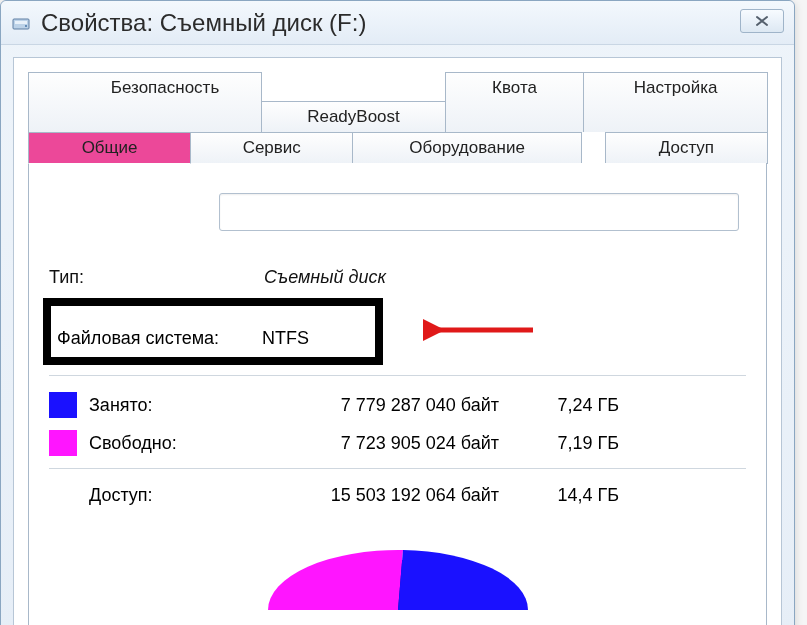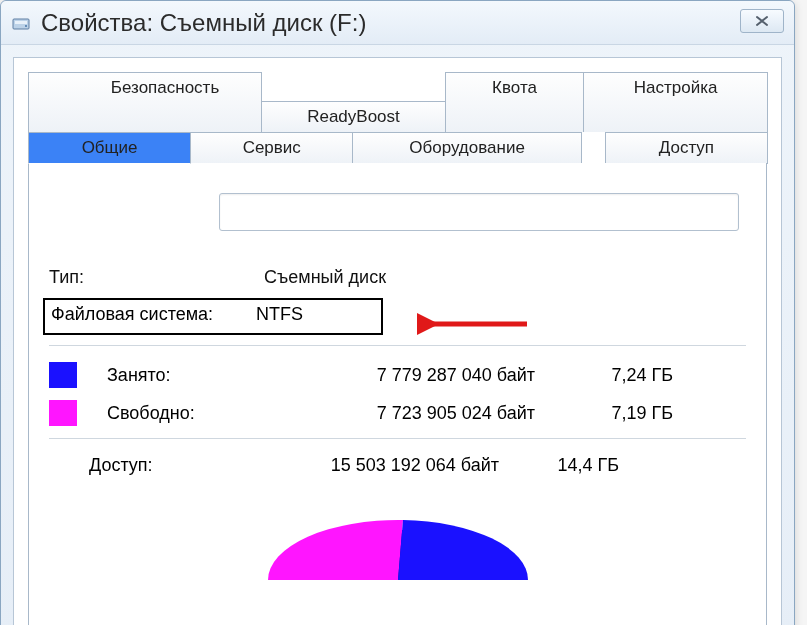--- a/index.html
+++ b/index.html
@@ -88,21 +88,21 @@
     margin-right: -1px;
   }
   .tab-row2 {
     display: flex;
     width: 100%;
   }
   .tab-row2 .tab {
     margin-right: -1px;
   }
   .tab.active {
-    background: #3b82f6;
+    background: #ec4899;
     border-bottom: 1px solid #fff;
     z-index: 2;
     font-weight: 400;
   }
   .tab-row1 { display:flex; width:100%; }
   .tab-r1-a { flex: 1.05; padding-left: 40px; }
   .tab-r1-b { flex: 1.0; margin-top: 29px; }
   .tab-r1-c { flex: 0.75; }
   .tab-r1-d { flex: 1.0; }
   .tab-r2-a { flex: 0.85; }
@@ -130,24 +130,24 @@
     padding: 4px 8px;
     font-size: 17px;
   }
   .row {
     display: flex;
     font-size: 18px;
     color: #111;
     margin-bottom: 10px;
   }
   .row .lbl { width: 215px; }
-  .row .val { flex:1; }
+  .row .val { flex:1;font-style:italic; }
   .fs-highlight {
-    border: 2px solid #000000;
-    padding: 4px 4px 8px 6px;
+    border: 8px solid #000000;
+    padding: 22px 4px 8px 6px;
     margin-left: -6px;
     margin-bottom: 8px;
     display:flex;
     width: 340px;
     position: relative;
   }
   .fs-highlight .lbl { width: 205px; font-size:18px; }
   .fs-highlight .val { font-size:18px; }
   .arrow {
     position: absolute;
@@ -157,21 +157,20 @@
   hr.sep {
     border: none;
     border-top: 1px solid #cfd7df;
     margin: 10px 0 16px 0;
   }
   .usage-row {
     display:flex;
     align-items:center;
     font-size:18px;
     margin-bottom: 12px;
-    gap: 18px;
   }
   .swatch {
     width: 28px;
     height: 26px;
     margin-right: 12px;
   }
   .sw-used { background: #1a11ff; }
   .sw-free { background: #ff15ff; }
   .usage-row .ulabel { width: 180px; }
   .usage-row .ubytes { width: 260px; text-align:right; padding-right: 30px;}

